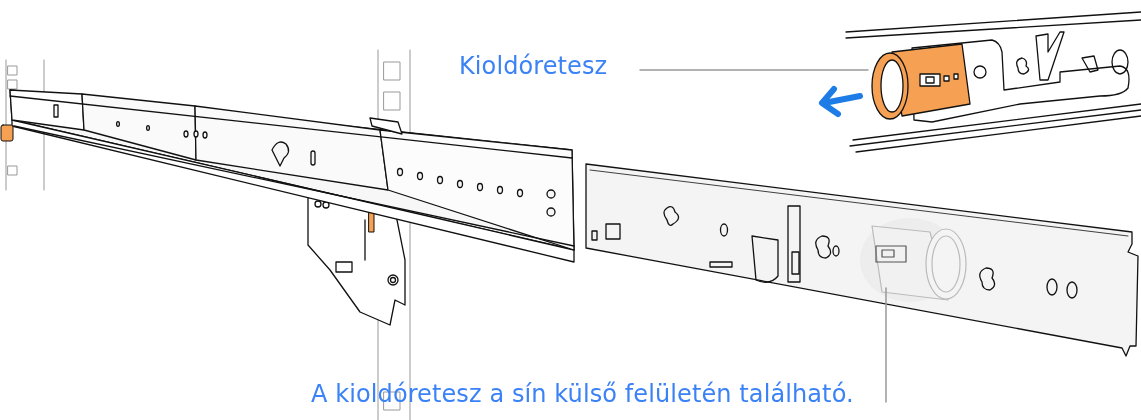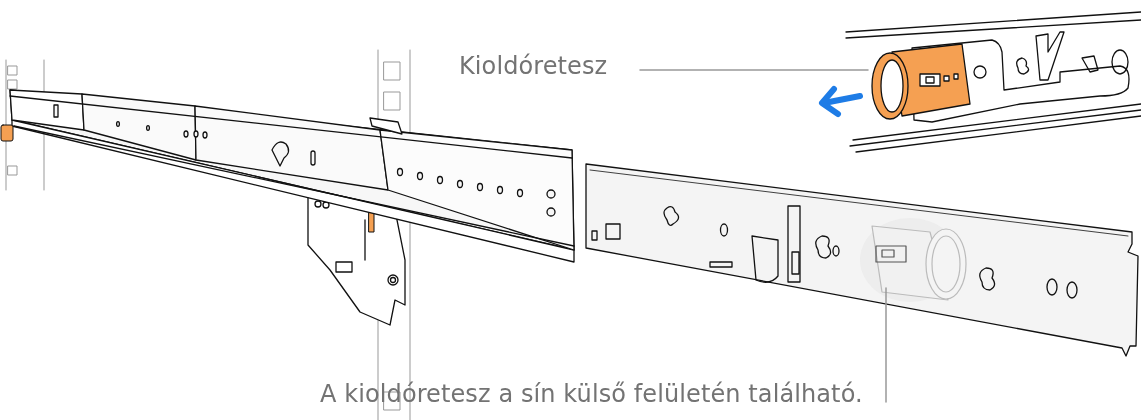--- a/index.html
+++ b/index.html
@@ -1,21 +1,21 @@
 <!DOCTYPE html>
 <html><head>
 <meta charset="utf-8">
 <style>
   html, body { margin: 0; padding: 0; background: #ffffff; }
   body { width: 1141px; height: 420px; overflow: hidden; position: relative;
          font-family: "DejaVu Sans", "Liberation Sans", sans-serif; }
   #diagram { position: absolute; left: 0; top: 0; width: 1141px; height: 420px; }
-  .label { position: absolute; color: #737373; font-size: 24px; white-space: nowrap; letter-spacing: 0.1px; }
+  .label { position: absolute; color: #3b82f6; font-size: 24px; white-space: nowrap; letter-spacing: 0.1px; }
   #label-top { left: 459px; top: 52px; }
-  #label-bottom { left: 320px; top: 380px; }
+  #label-bottom { left: 311px; top: 380px; }
 </style>
 </head>
 <body>
 
 <svg id="diagram" viewBox="0 0 1141 420" xmlns="http://www.w3.org/2000/svg">
   <g fill="none" stroke="#111" stroke-width="1.3" stroke-linejoin="round" stroke-linecap="round">
 
     <g stroke="#999" stroke-width="1">
       <line x1="6" y1="60" x2="6" y2="190"></line>
       <line x1="44" y1="60" x2="44" y2="190"></line>

